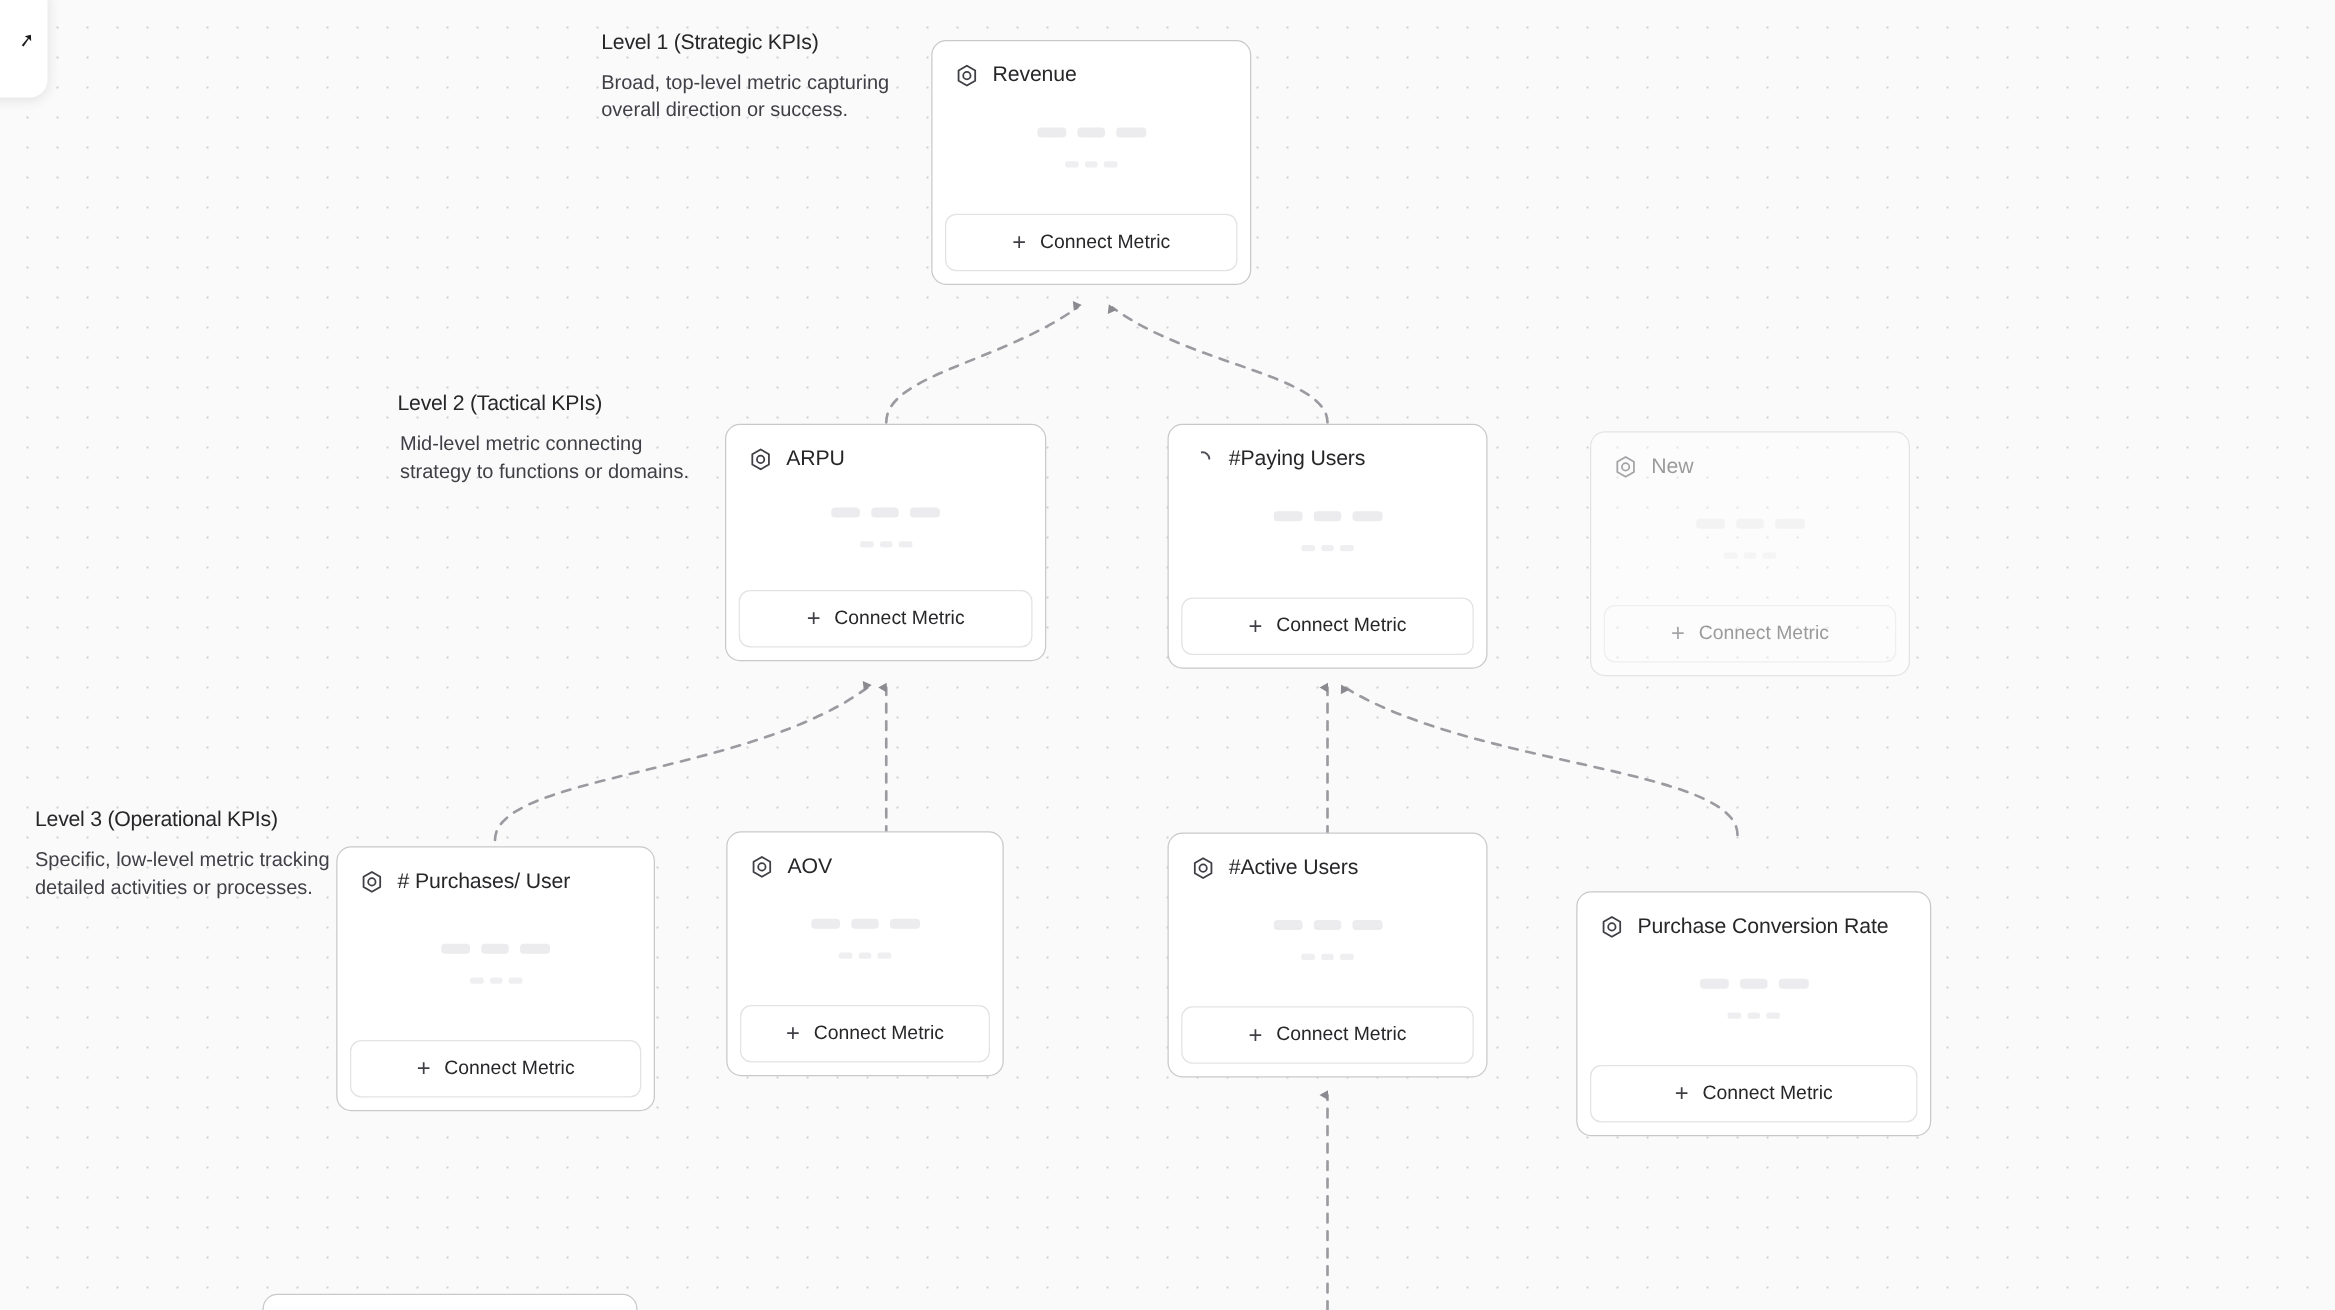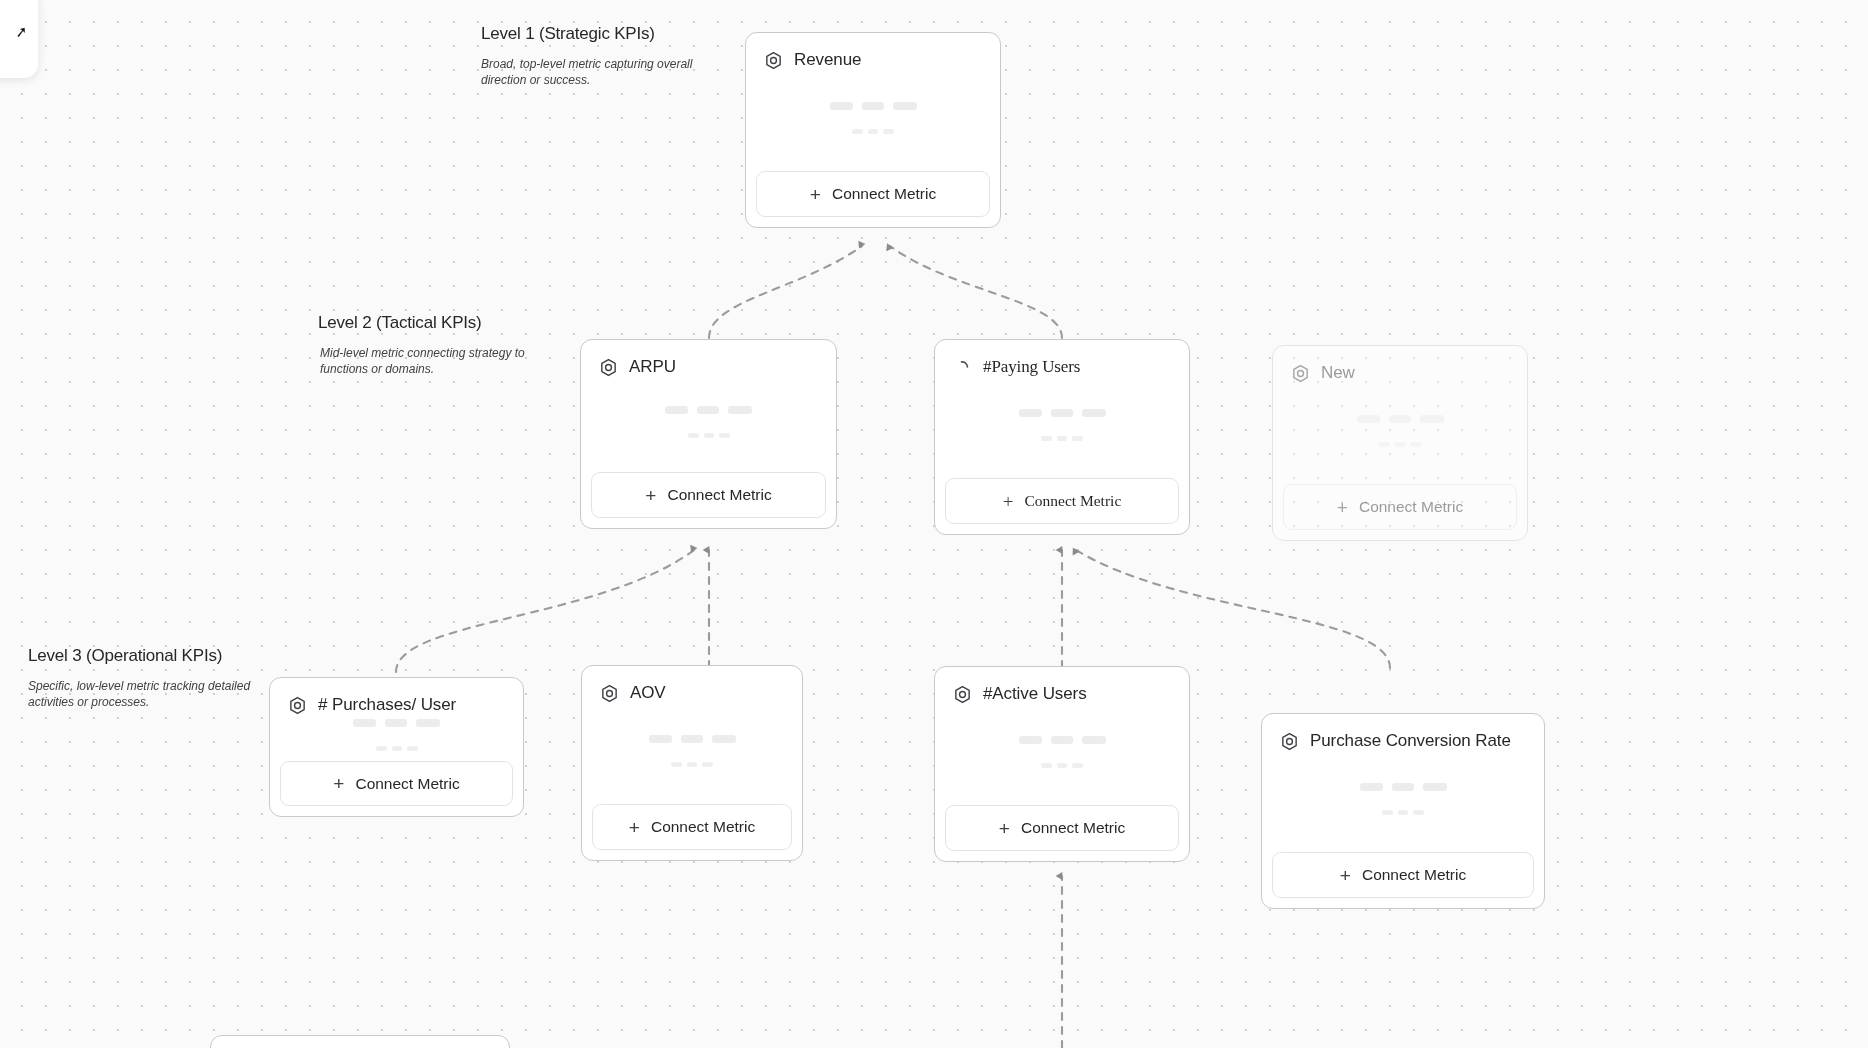--- a/index.html
+++ b/index.html
@@ -27,25 +27,24 @@
   .level-label { position: absolute; }
   .level-title {
     font-size: 17px;
     font-weight: 400;
     color: #27272a;
     letter-spacing: -0.2px;
     white-space: nowrap;
   }
   .level-desc {
     margin-top: 12px;
-    font-size: 12px;
+    font-size: 16px;
     line-height: 1.37;
     color: #3f3f46;
     width: 245px;
-    font-style: italic;
   }
   .level-desc.indent { margin-left: 2px; }
 
   
   .card {
     position: absolute;
     background: #ffffff;
     border: 1.3px solid #c9c9cd;
     border-radius: 12px;
     display: flex;
@@ -223,21 +222,21 @@
         <span class="sk w2"></span>
         <span class="sk w3"></span>
       </div>
     </div>
     <div class="connect-btn">
       <span class="plus">+</span>
       <span class="label">Connect Metric</span>
     </div>
   </div>
 
-  <div class="card" style="left:934px; top:339px; width:256px; height:196px;font-family:Liberation Serif, serif;">
+  <div class="card" style="left:934px; top:339px; width:256px; height:196px;">
     <div class="card-header">
       <span class="card-icon">
         <svg width="19" height="19" viewBox="0 0 20 20">
             <path d="M15.2 9.4 A5.6 5.6 0 0 0 9.0 4.1" fill="none" stroke="#52525b" stroke-width="1.7" stroke-linecap="round"></path>
           </svg>
       </span>
       <span class="card-title">#Paying Users</span>
     </div>
     <div class="card-body">
       <div class="skeleton-row">
@@ -278,21 +277,21 @@
         <span class="sk w2"></span>
         <span class="sk w3"></span>
       </div>
     </div>
     <div class="connect-btn">
       <span class="plus">+</span>
       <span class="label">Connect Metric</span>
     </div>
   </div>
 
-  <div class="card" style="left:269px; top:677px; width:255px; height:140px;">
+  <div class="card" style="left:269px; top:677px; width:255px; height:212px;">
     <div class="card-header">
       <span class="card-icon">
         <svg width="19" height="19" viewBox="0 0 20 20">
             <path d="M10 1.6 L17 5.6 L17 14.4 L10 18.4 L3 14.4 L3 5.6 Z" fill="none" stroke="#3f3f46" stroke-width="1.5" stroke-linejoin="round"></path>
             <circle cx="10" cy="10" r="3.1" fill="none" stroke="#3f3f46" stroke-width="1.5"></circle>
           </svg>
       </span>
       <span class="card-title"># Purchases/ User</span>
     </div>
     <div class="card-body">

